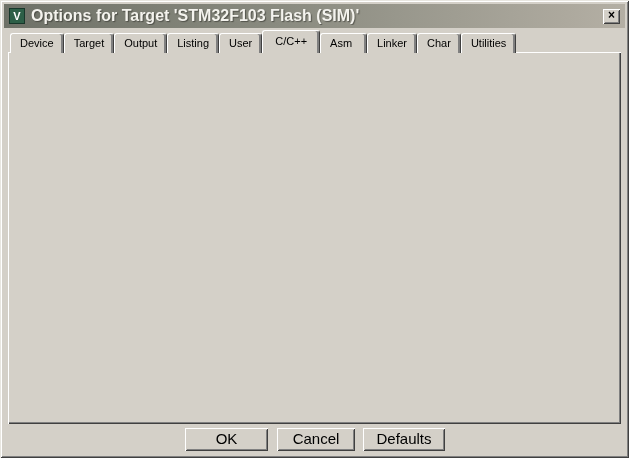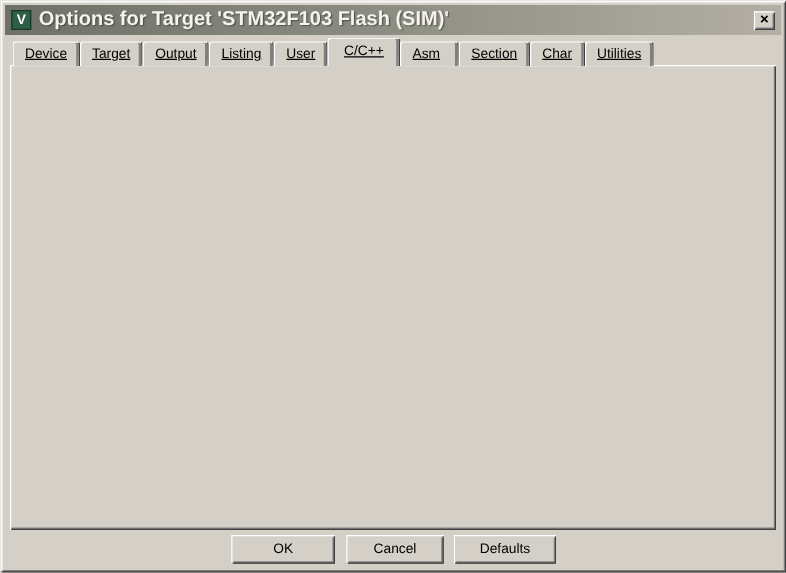--- a/index.html
+++ b/index.html
@@ -34,21 +34,21 @@
     width:17px; height:15px; background:#d4d0c8; flex:0 0 auto;
     box-shadow: inset 1px 1px 0 #ffffff, inset -1px -1px 0 #404040,
                 inset 2px 2px 0 #d4d0c8, inset -2px -2px 0 #808080;
     font-weight:bold; font-size:12px; line-height:13px; text-align:center;
     cursor:default;
   }
 
   
   .tabstrip {
     position:absolute; left:10px; top:30px; height:23px;
-    display:flex; align-items:flex-end; z-index:3;text-decoration:underline;
+    display:flex; align-items:flex-end; z-index:3;
   }
   .tab {
     height:20px; line-height:19px; padding:0 9px;
     background:#d4d0c8;
     border-top:1px solid #ffffff; border-left:1px solid #ffffff;
     border-right:1px solid #404040;
     box-shadow: inset -2px 0 0 #808080;
     border-radius:3px 3px 0 0;
     white-space:nowrap; cursor:default;
   }
@@ -115,21 +115,21 @@
                 inset 2px 2px 0 #404040, inset -2px -2px 0 #d4d0c8;
   }
   .cb.cb-disabled { background:#d4d0c8; }
   .check-row span.cap { margin-left:7px; white-space:nowrap; }
 
   
   .btn {
     position:absolute; background:#d4d0c8; text-align:center; cursor:default;
     box-shadow: inset 1px 1px 0 #ffffff, inset -1px -1px 0 #404040,
                 inset 2px 2px 0 #d4d0c8, inset -2px -2px 0 #808080;
-    font-size:11px;
+    font-size:15px;
   }
 
   
   .ro-box {
     position:absolute; background:#dad7d0;
     box-shadow: inset 1px 1px 0 #808080, inset -1px -1px 0 #ffffff,
                 inset 2px 2px 0 #404040, inset -2px -2px 0 #d4d0c8;
   }
   .ro-text {
     position:absolute; left:5px; top:3px; right:22px; bottom:3px;
@@ -166,21 +166,21 @@
   </div>
 
   <div class="tabstrip">
     <div class="tab">Device</div>
     <div class="tab">Target</div>
     <div class="tab">Output</div>
     <div class="tab">Listing</div>
     <div class="tab">User</div>
     <div class="tab active">C/C++</div>
     <div class="tab" style="padding:0 14px 0 9px;">Asm</div>
-    <div class="tab">Section</div>
+    <div class="tab">Linker</div>
     <div class="tab">Char</div>
     <div class="tab">Utilities</div>
   </div>
 
   <div class="panel"></div>
 
   <div class="group" style="left:22px; top:73px; width:585px; height:69px;">
     <span class="group-legend">Preprocessor Symbols</span>
   </div>
   <div class="lbl" style="left:24px; top:95px; width:59px; text-align:right;">Define:</div>

